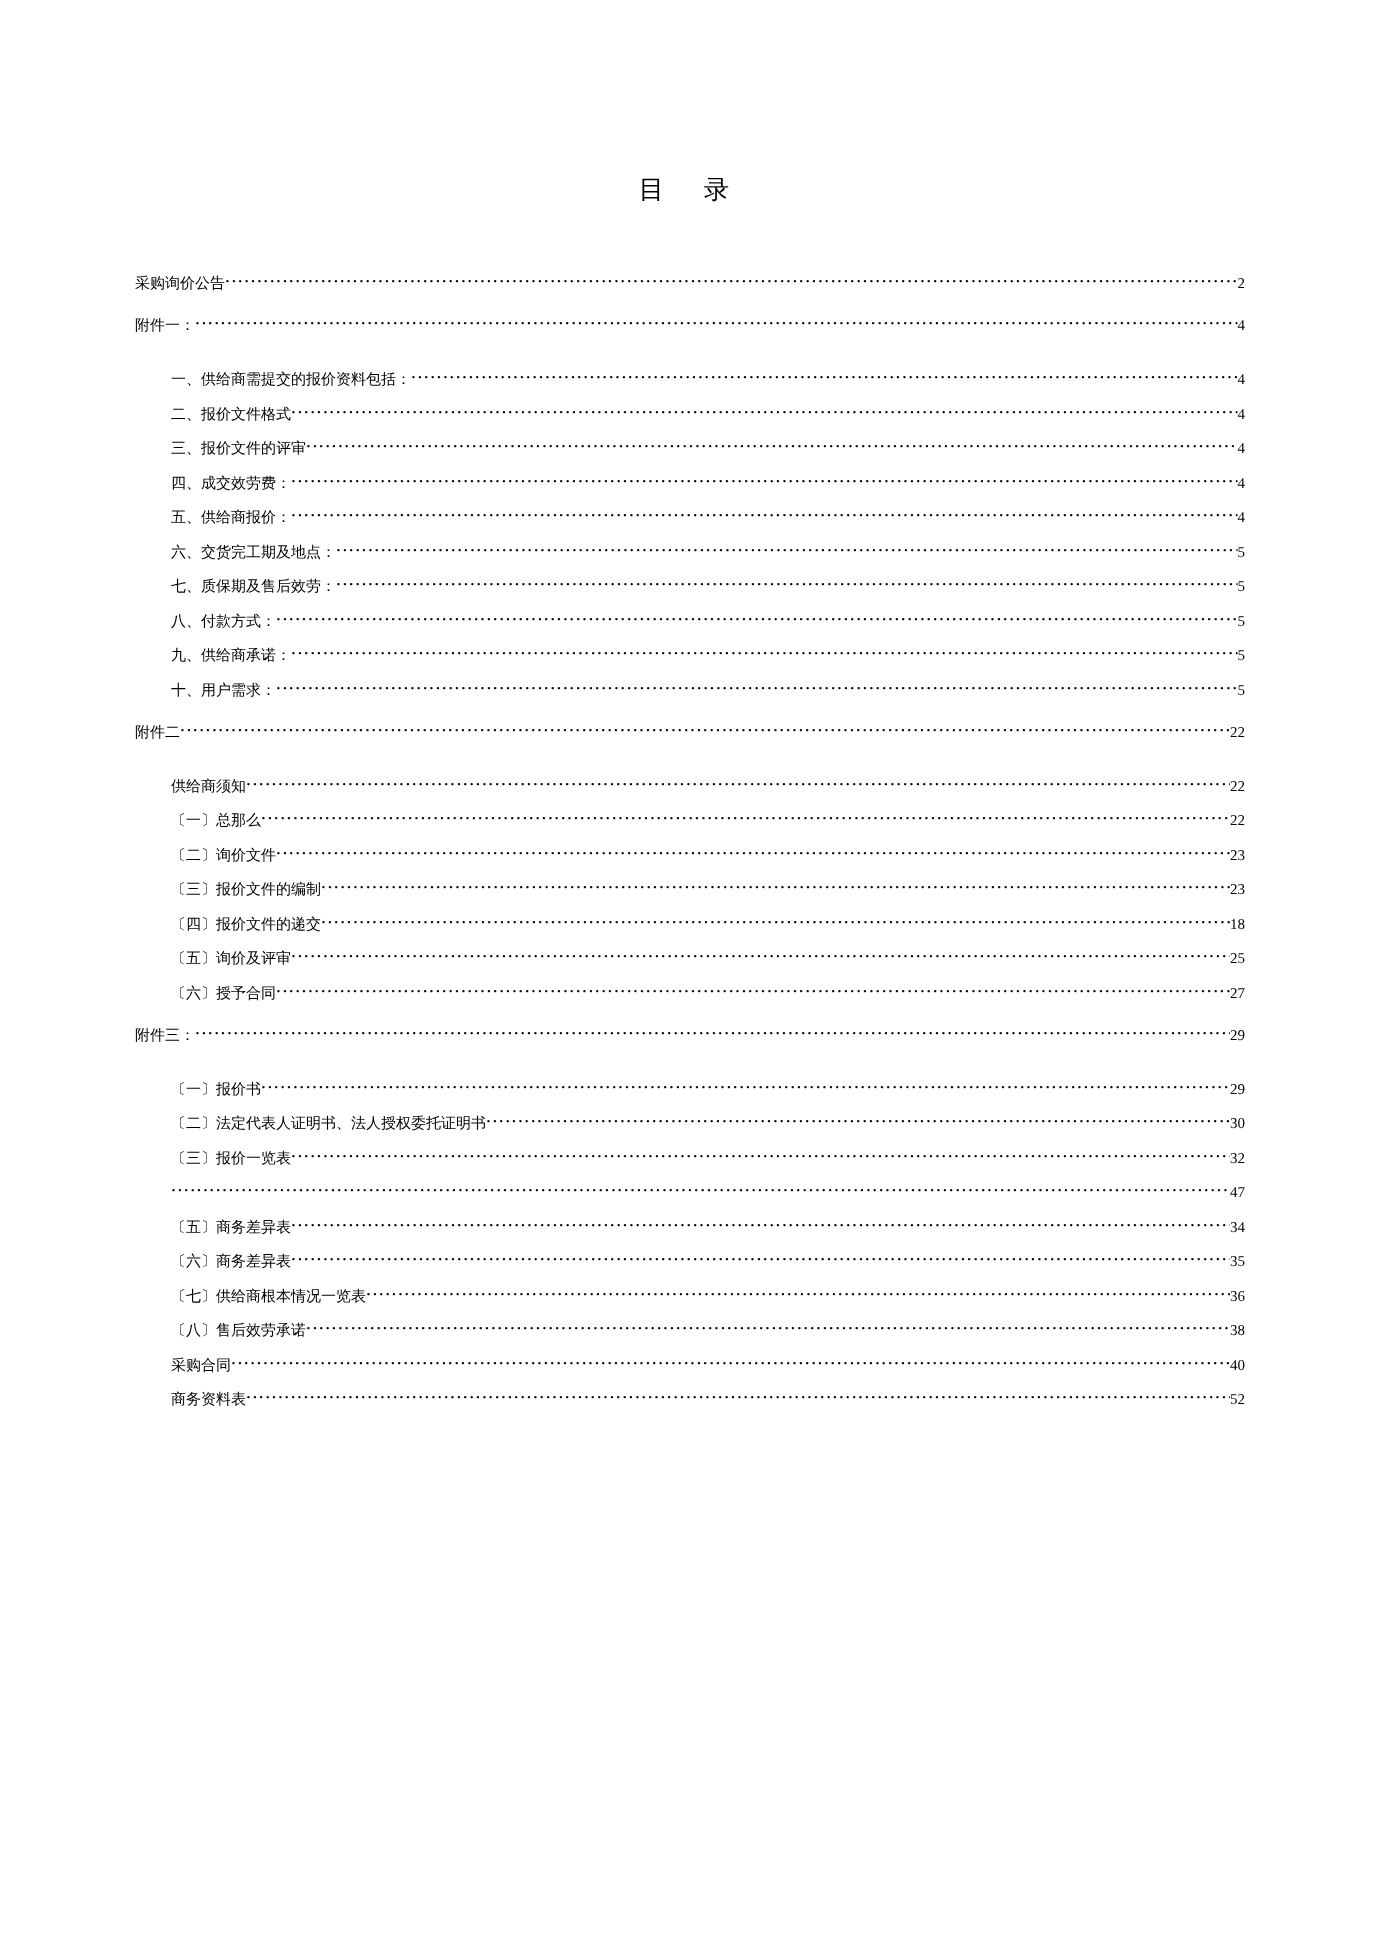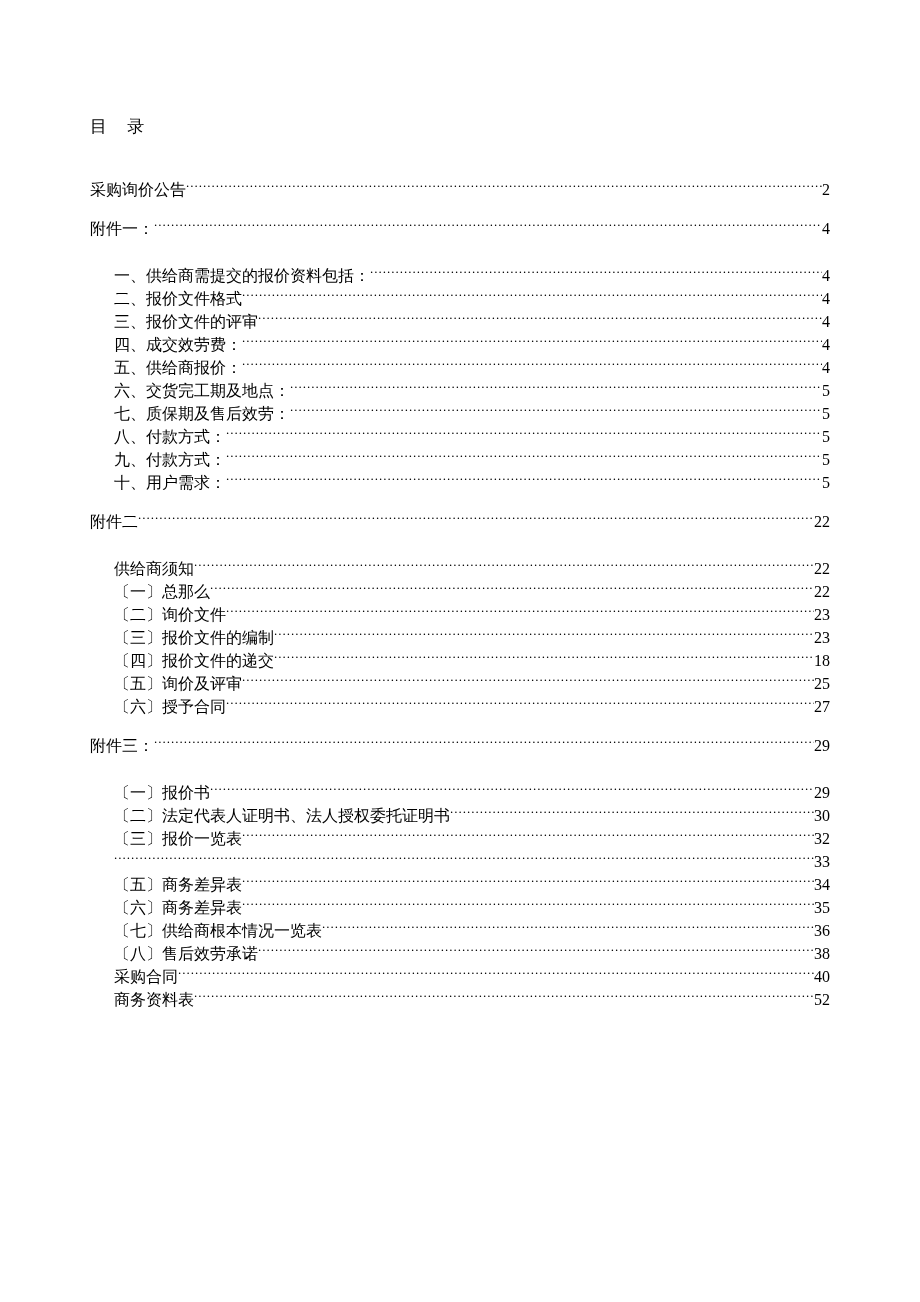--- a/index.html
+++ b/index.html
@@ -9,28 +9,30 @@
     }
     body {
       background: #ffffff;
       font-family: "SimSun", "宋体", serif;
       width: 920px;
       height: 1302px;
       padding: 115px 90px 0 90px;
       color: #000;
     }
     .title {
+      text-align: center;
       font-size: 17px;
       margin-bottom: 40px;
       letter-spacing: 8px;
+      font-family: Liberation Mono, monospace;
     }
     .toc-entry {
       display: flex;
-      align-items: flex-start;
-      font-size: 16px;
+      align-items: center;
+      font-size: 10px;
       line-height: 23px;
       white-space: nowrap;
     }
     .toc-label {
       flex-shrink: 0;
     }
     .toc-dots {
       flex: 1;
       overflow: hidden;
       position: relative;
@@ -47,24 +49,24 @@
     .toc-page {
       flex-shrink: 0;
     }
     .level-0 {
       padding-left: 0;
     }
     .level-1 {
       padding-left: 24px;
     }
     .section-gap {
-      margin-top: 16px;
+      margin-top: 5px;
     }
     .subsection-start {
-      margin-top: 24px;
+      margin-top: 13px;
     }
   </style>
 </head>
 <body>
 
 <div class="title">目  录</div>
 
 <div id="toc-container">
     <div class="toc-entry level-0">
       <span class="toc-label">采购询价公告</span>
@@ -110,21 +112,21 @@
       <span class="toc-label">七、质保期及售后效劳：</span>
       <span class="toc-dots"></span>
       <span class="toc-page">5</span>
     </div>
     <div class="toc-entry level-1">
       <span class="toc-label">八、付款方式：</span>
       <span class="toc-dots"></span>
       <span class="toc-page">5</span>
     </div>
     <div class="toc-entry level-1">
-      <span class="toc-label">九、付款方式：</span>
+      <span class="toc-label">九、供给商承诺：</span>
       <span class="toc-dots"></span>
       <span class="toc-page">5</span>
     </div>
     <div class="toc-entry level-1">
       <span class="toc-label">十、用户需求：</span>
       <span class="toc-dots"></span>
       <span class="toc-page">5</span>
     </div>
     <div class="toc-entry level-0 section-gap">
       <span class="toc-label">附件二</span>
@@ -181,21 +183,21 @@
       <span class="toc-dots"></span>
       <span class="toc-page">30</span>
     </div>
     <div class="toc-entry level-1">
       <span class="toc-label">〔三〕报价一览表</span>
       <span class="toc-dots"></span>
       <span class="toc-page">32</span>
     </div>
     <div class="toc-entry level-1">
       <span class="toc-dots"></span>
-      <span class="toc-page">33</span>
+      <span class="toc-page">47</span>
     </div>
     <div class="toc-entry level-1">
       <span class="toc-label">〔五〕商务差异表</span>
       <span class="toc-dots"></span>
       <span class="toc-page">34</span>
     </div>
     <div class="toc-entry level-1">
       <span class="toc-label">〔六〕商务差异表</span>
       <span class="toc-dots"></span>
       <span class="toc-page">35</span>

